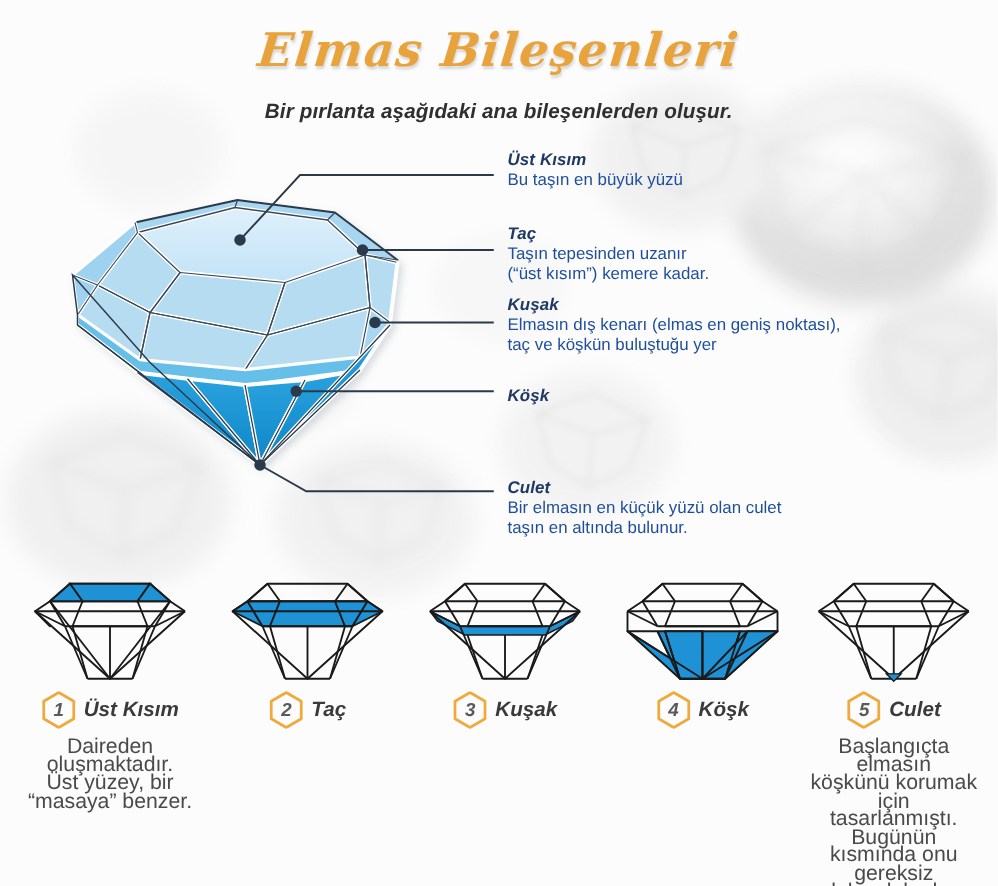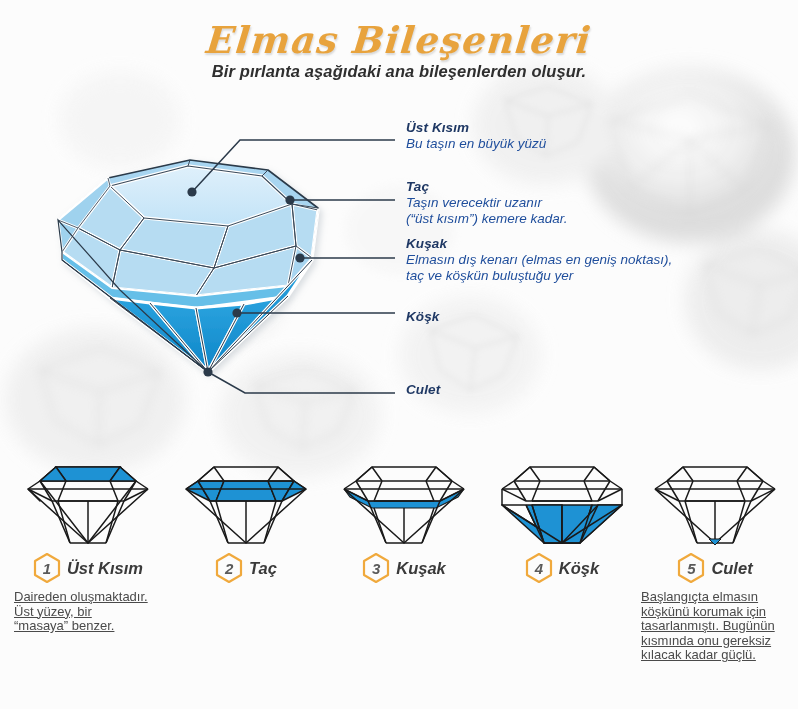--- a/index.html
+++ b/index.html
@@ -25,55 +25,55 @@
     letter-spacing:1.2px;
     margin-top:18px;
     text-shadow:1px 2px 2px rgba(150,150,150,0.35);
     transform:skewX(-6deg);
   }
   #subtitle {
     font-size:16.5px;
     font-style:italic;
     font-weight:bold;
     color:#2f2f2f;
-    margin-top:0;
+    margin-top:18px;
     letter-spacing:0.1px;
   }
 
   
   #diagram { position:absolute; top:100px; left:0; width:798px; height:350px; z-index:4; }
   #diagram svg { position:absolute; top:0; left:0; width:798px; height:350px; }
 
   
   .callout { position:absolute; z-index:6; }
   .co-title {
     font-size:13.5px; font-weight:bold; font-style:italic;
     color:#1f3864; letter-spacing:0.1px;
   }
   .co-body {
-    font-size:13.5px; font-style:italic; color:#1f4e9c;
+    font-size:13.5px; color:#1f4e9c;
     line-height:15.5px; margin-top:1px; white-space:pre-line;
   }
 
   
   #row { position:absolute; top:450px; left:0; width:798px; height:259px; z-index:5; }
   .cell { position:absolute; top:0; width:160px; height:259px; }
   .cell .gem { width:160px; height:95px; display:block; margin:5px 0 0 0; }
   .lbl { display:flex; align-items:center; justify-content:center; gap:6px; height:36px; }
   .hexwrap { position:relative; width:28px; height:30px; flex:0 0 28px; }
   .hexwrap svg { position:absolute; top:0; left:0; width:28px; height:30px; }
   .hexnum {
     position:absolute; top:0; left:0; width:28px; height:30px;
     display:flex; align-items:center; justify-content:center;
     font-size:15px; font-style:italic; font-weight:bold; color:#5a5a5a;
   }
   .lbl-text { font-size:16.5px; font-weight:bold; font-style:italic; color:#3a3a3a; white-space:nowrap; }
   .cap {
-    font-size:13px; color:#4a4a4a; line-height:14.5px;
-    text-align:left; padding:4px 6px 0 6px; white-space:pre-line;text-decoration:underline;
+    font-size:17px; color:#4a4a4a; line-height:14.5px;
+    text-align:center; padding:4px 6px 0 6px; white-space:pre-line;
   }
 </style>
 </head>
 <body>
 
 <div id="bg">
   <svg viewBox="0 0 798 709" preserveAspectRatio="none" aria-hidden="true">
     <defs>
       <filter id="blurBig">
           <feGaussianBlur stdDeviation="9"></feGaussianBlur>
@@ -213,33 +213,35 @@
     </g>
   </svg>
 </div>
 
 <div class="callout" style="left:406px; top:120px;">
   <div class="co-title">Üst Kısım</div>
   <div class="co-body">Bu taşın en büyük yüzü</div>
 </div>
 <div class="callout" style="left:406px; top:179px;">
   <div class="co-title">Taç</div>
-  <div class="co-body">Taşın verecektir uzanır
+  <div class="co-body">Taşın tepesinden uzanır
 (“üst kısım”) kemere kadar.</div>
 </div>
 <div class="callout" style="left:406px; top:236px;">
   <div class="co-title">Kuşak</div>
   <div class="co-body">Elmasın dış kenarı (elmas en geniş noktası),
 taç ve köşkün buluştuğu yer</div>
 </div>
 <div class="callout" style="left:406px; top:309px;">
   <div class="co-title">Köşk</div>
 </div>
 <div class="callout" style="left:406px; top:382px;">
   <div class="co-title">Culet</div>
+  <div class="co-body">Bir elmasın en küçük yüzü olan culet
+taşın en altında bulunur.</div>
 </div>
 
 <div id="row">
 
   <div class="cell" style="left:8px;">
     <svg class="gem" viewBox="0 0 160 95">
       <g stroke="#1a1a1a" stroke-width="1.5" fill="none" stroke-linejoin="round">
         <path d="M32 26 L48 12 L112 12 L128 26 L80 88 Z"></path>
         <path d="M32 26 L128 26"></path>
         <path d="M48 12 L58 26 M112 12 L102 26"></path>

